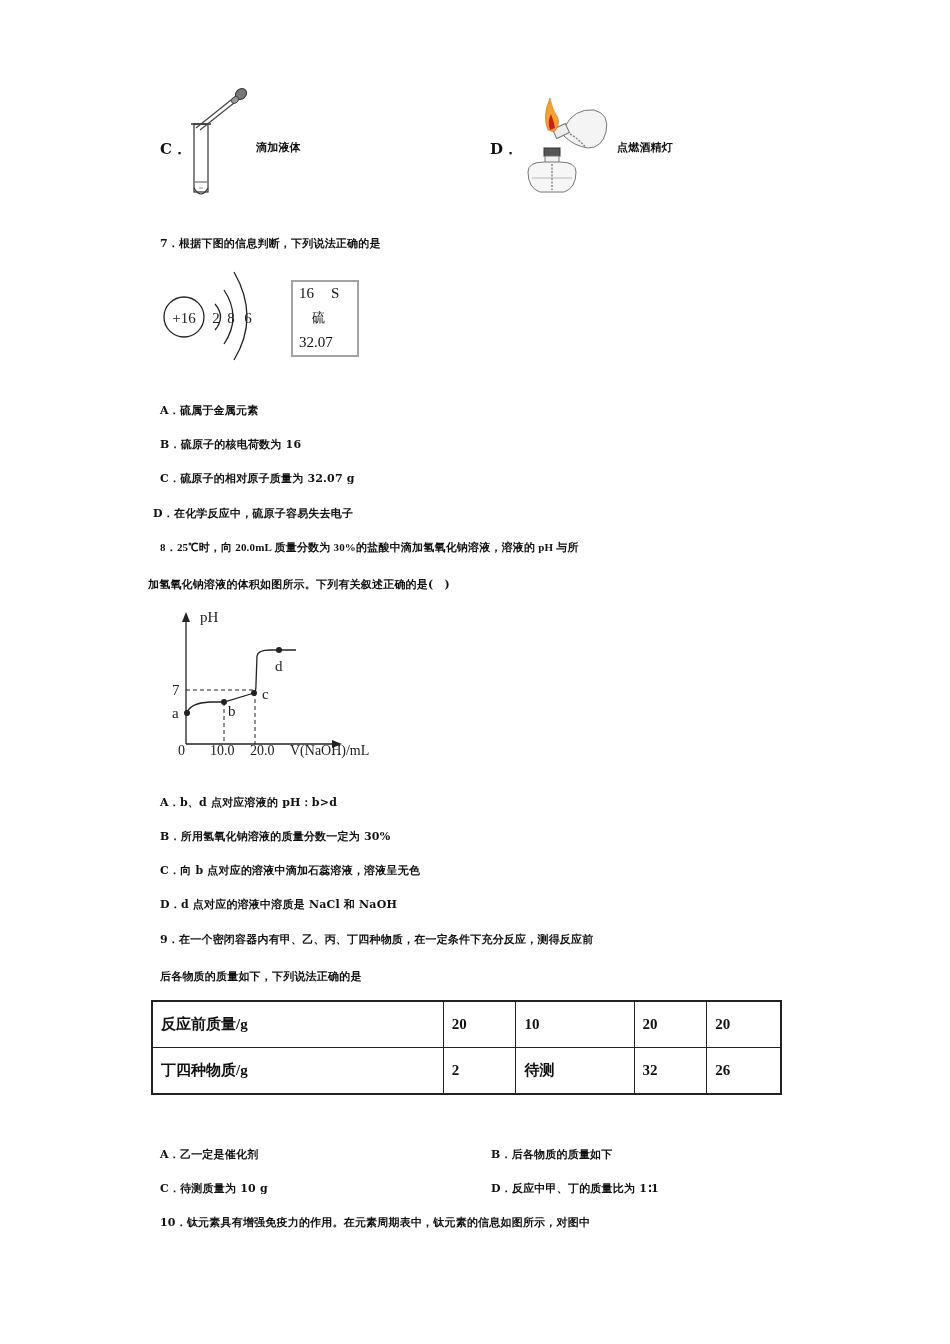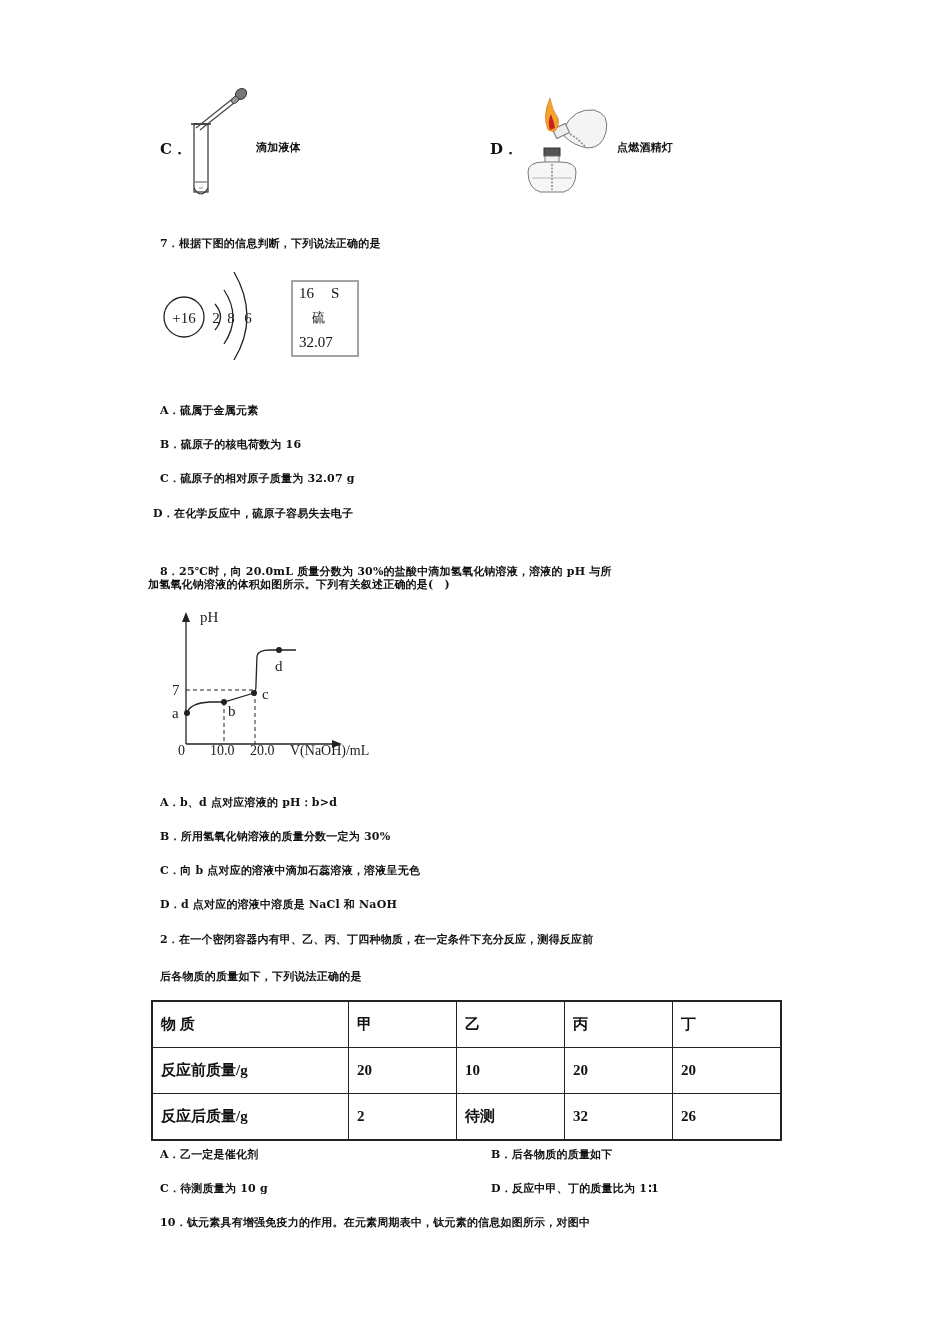--- a/index.html
+++ b/index.html
@@ -85,21 +85,21 @@
   <div class="abs" style="left:38px; top:3px;">S</div>
   <div class="abs" style="left:19px; top:27px; font-family:'DejaVu Serif', serif; font-size:13px;">硫</div>
   <div class="abs" style="left:6px; top:52px;text-align:right;">32.07</div>
 </div>
 
 <div class="abs txt" style="left:160px; top:403px;">A．硫属于金属元素</div>
 <div class="abs txt" style="left:160px; top:437px;">B．硫原子的核电荷数为 16</div>
 <div class="abs txt" style="left:160px; top:471px;">C．硫原子的相对原子质量为 32.07 g</div>
 <div class="abs txt" style="left:153px; top:506px;">D．在化学反应中，硫原子容易失去电子</div>
 
-<div class="abs txt" style="left:160px; top:564px;">8．25℃时，向 20.0mL 质量分数为 30%的盐酸中滴加氢氧化钠溶液，溶液的 pH 与所</div>
+<div class="abs txt" style="left:160px; top:540px;font-family:Liberation Serif, serif;">8．25℃时，向 20.0mL 质量分数为 30%的盐酸中滴加氢氧化钠溶液，溶液的 pH 与所</div>
 <div class="abs txt" style="left:148px; top:577px;">加氢氧化钠溶液的体积如图所示。下列有关叙述正确的是(　)</div>
 
 <div class="abs" style="left:160px; top:608px; width:230px; height:155px;">
   <svg width="230" height="155" viewBox="0 0 230 155">
 
     <line x1="26" y1="136" x2="26" y2="10" stroke="#222" stroke-width="1.3"></line>
     <polygon points="26,4 22,14 30,14" fill="#222"></polygon>
     <line x1="26" y1="136" x2="176" y2="136" stroke="#222" stroke-width="1.3"></line>
     <polygon points="182,136 172,132 172,140" fill="#222"></polygon>
     <text x="40" y="14" font-size="15" fill="#222">pH</text>
@@ -125,41 +125,34 @@
     <text x="102" y="91" font-size="15" fill="#222">c</text>
     <text x="115" y="63" font-size="15" fill="#222">d</text>
   </svg>
 </div>
 
 <div class="abs txt" style="left:160px; top:795px;">A．b、d 点对应溶液的 pH：b&gt;d</div>
 <div class="abs txt" style="left:160px; top:829px;">B．所用氢氧化钠溶液的质量分数一定为 30%</div>
 <div class="abs txt" style="left:160px; top:863px;">C．向 b 点对应的溶液中滴加石蕊溶液，溶液呈无色</div>
 <div class="abs txt" style="left:160px; top:897px;">D．d 点对应的溶液中溶质是 NaCl 和 NaOH</div>
 
-<div class="abs txt" style="left:160px; top:932px;">2．在一个密闭容器内有甲、乙、丙、丁四种物质，在一定条件下充分反应，测得反应前</div>
+<div class="abs txt" style="left:160px; top:932px;">9．在一个密闭容器内有甲、乙、丙、丁四种物质，在一定条件下充分反应，测得反应前</div>
 <div class="abs txt" style="left:160px; top:969px;">后各物质的质量如下，下列说法正确的是</div>
 
 <table class="data">
   <tbody>
-      <tr>
-    <td class="c0">物 质</td>
-    <td class="cx">甲</td>
-    <td class="cx">乙</td>
-    <td class="cx">丙</td>
-    <td class="cx">丁</td>
-  </tr>
   <tr>
     <td>反应前质量/g</td>
     <td>20</td>
     <td>10</td>
     <td>20</td>
     <td>20</td>
   </tr>
   <tr>
-    <td>反应后质量/g</td>
+    <td>丁四种物质/g</td>
     <td>2</td>
     <td>待测</td>
     <td>32</td>
     <td>26</td>
   </tr>
 </tbody>
   </table>
 
 <div class="abs txt" style="left:160px; top:1147px;">A．乙一定是催化剂</div>
 <div class="abs txt" style="left:491px; top:1147px;">B．后各物质的质量如下</div>

